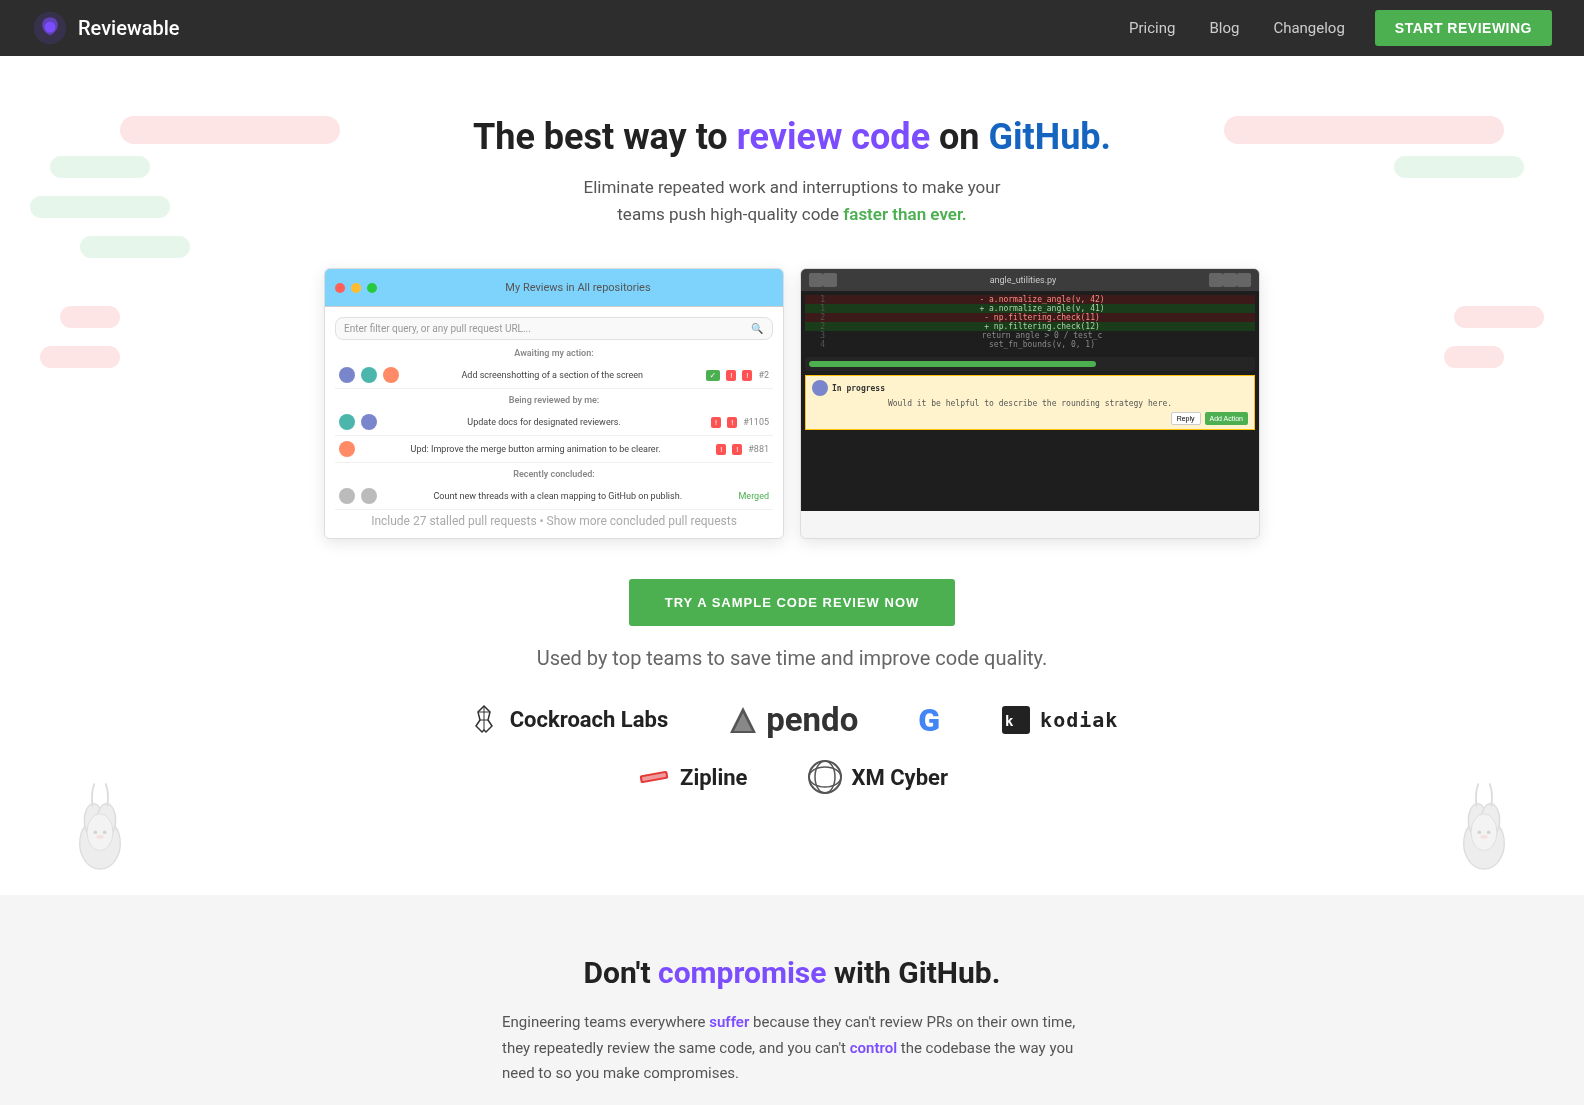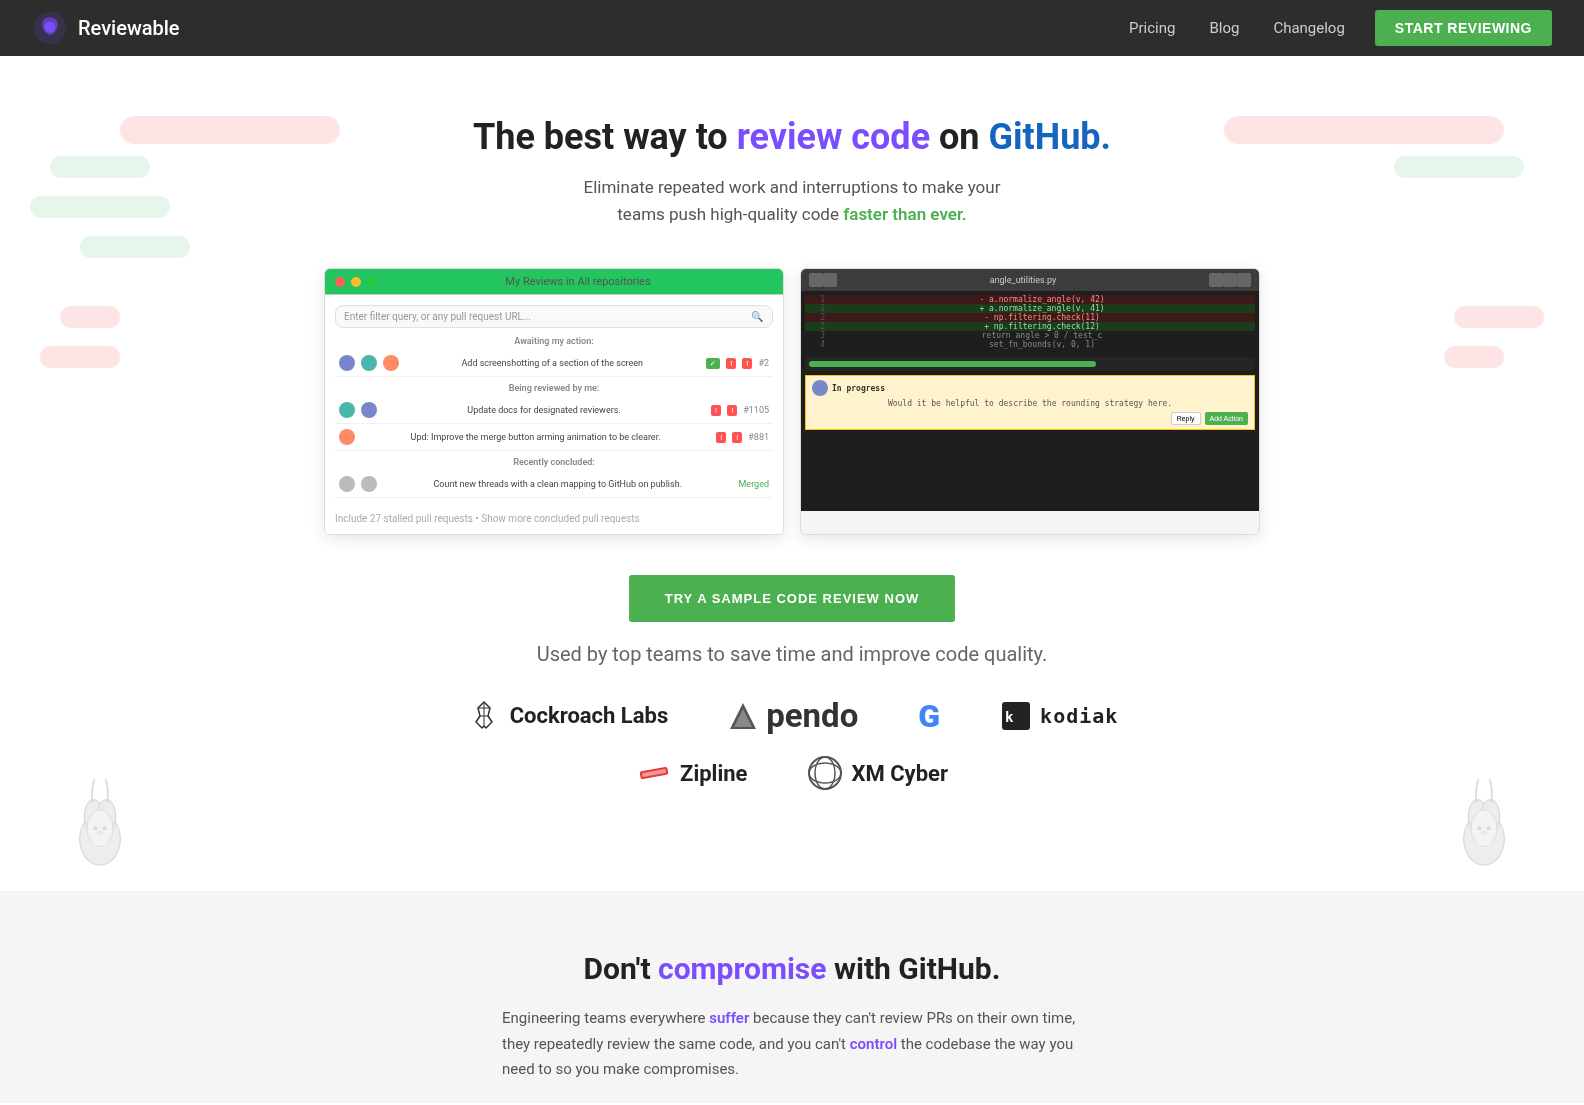--- a/index.html
+++ b/index.html
@@ -114,22 +114,22 @@
     .screenshot-box {
       background: #f5f5f5;
       border: 1px solid #ddd;
       border-radius: 6px;
       overflow: hidden;
       flex: 1;
       max-width: 460px;
       box-shadow: 0 4px 16px rgba(0,0,0,0.1);
     }
     .screenshot-header {
-      background: #22c55e;
-      padding: 6px 10px;
+      background: #7dd3fc;
+      padding: 12px 10px;
       display: flex;
       align-items: center;
       gap: 6px;
       border-bottom: 1px solid #ccc;
     }
     .dot { width: 10px; height: 10px; border-radius: 50%; display: inline-block; }
     .dot-red { background: #ff5f56; }
     .dot-yellow { background: #ffbd2e; }
     .dot-green { background: #27c93f; }
     .screenshot-title {
@@ -173,21 +173,21 @@
     }
     .avatar-sm { width: 16px; height: 16px; border-radius: 50%; background: #bbb; display: inline-block; }
     .avatar-sm.a1 { background: #7986cb; }
     .avatar-sm.a2 { background: #4db6ac; }
     .avatar-sm.a3 { background: #ff8a65; }
     .review-item .review-text { flex: 1; color: #444; }
     .badge-r { background: #ff5252; color: #fff; font-size: 8px; padding: 1px 4px; border-radius: 2px; }
     .badge-g { background: #4caf50; color: #fff; font-size: 8px; padding: 1px 4px; border-radius: 2px; }
     .badge-num { color: #888; font-size: 9px; }
     .review-merged { color: #4caf50; font-size: 9px; }
-    .review-bottom-note { font-size: 10px; color: #aaa; text-align: left; margin-top: 15px; }
+    .review-bottom-note { font-size: 12px; color: #aaa; text-align: center; margin-top: 4px; }
 
     
     .diff-toolbar {
       background: #3c3c3c;
       display: flex;
       padding: 4px 8px;
       align-items: center;
     }
     .diff-toolbar-icon { width: 14px; height: 14px; background: #666; border-radius: 2px; }
     .diff-filename { color: #ccc; font-size: 9px; flex: 1; }

